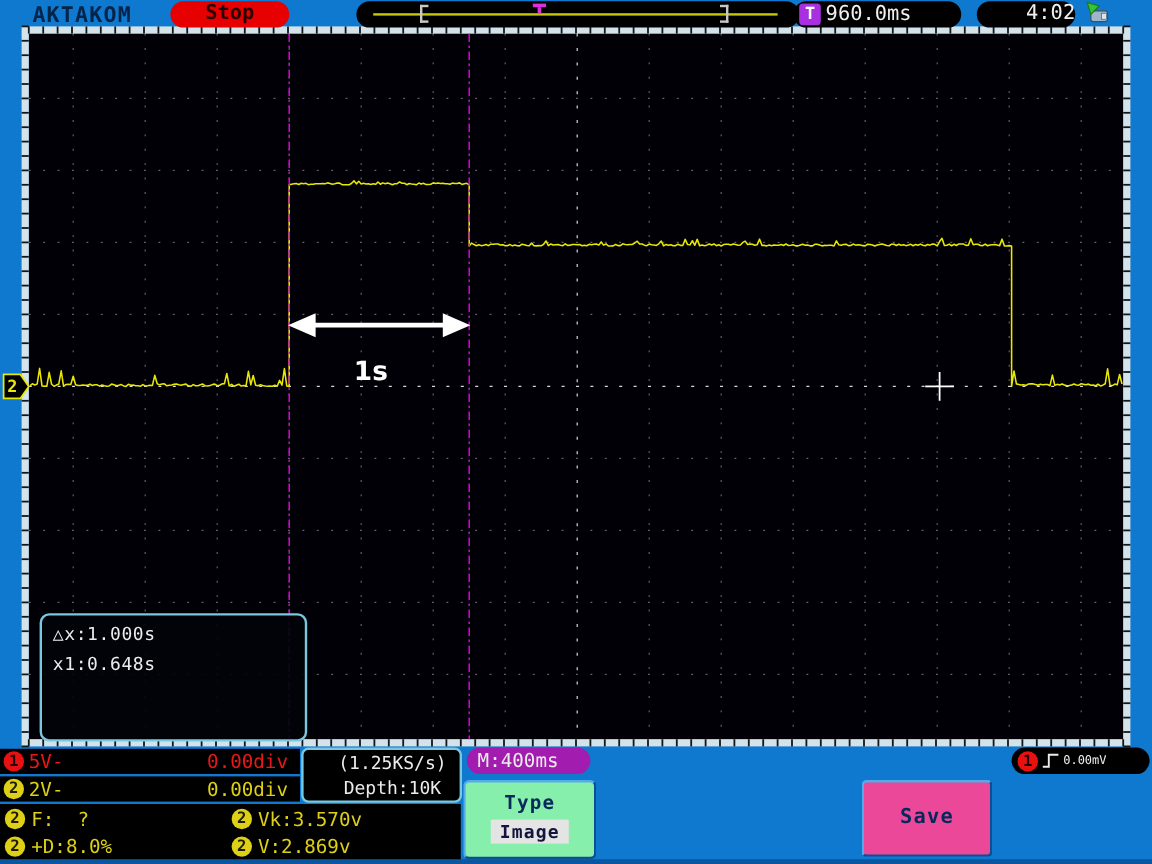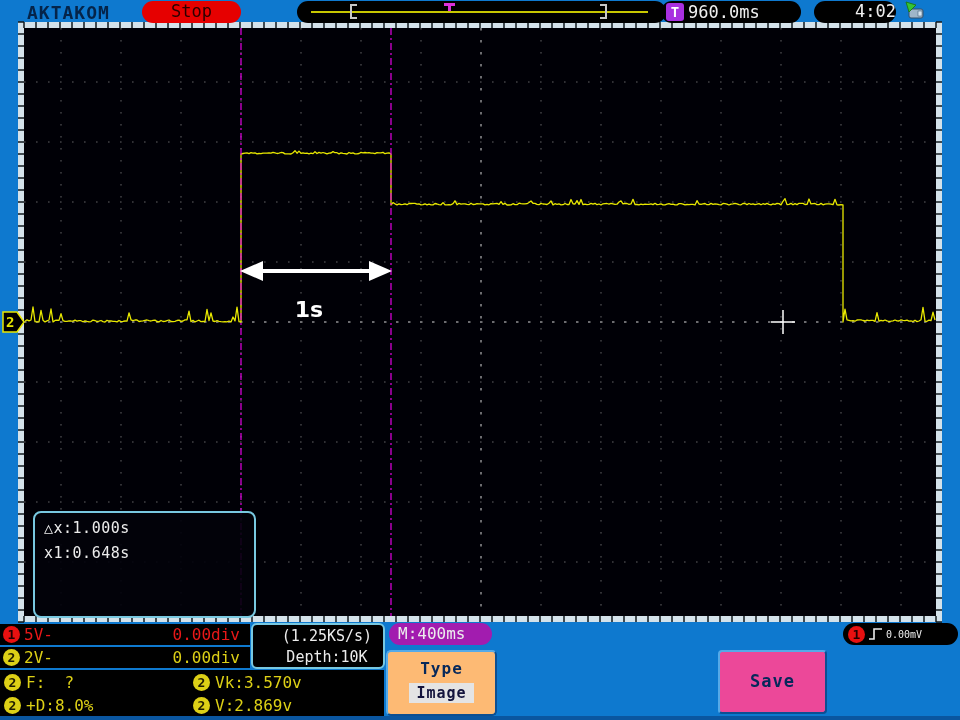--- a/index.html
+++ b/index.html
@@ -2,21 +2,21 @@
 <html><head>
 <meta charset="utf-8">
 <style>
   html,body{margin:0;padding:0;}
   body{width:960px;height:720px;position:relative;overflow:hidden;
        background:#0e79cf;font-family:"DejaVu Sans Mono",monospace;}
   .abs{position:absolute;}
   
   #brand{left:27px;top:2px;font-size:18px;font-weight:bold;color:#052449;letter-spacing:1px;}
   #stop-pill{left:142px;top:1px;width:99px;height:22px;background:#e60000;border-radius:11px;
-             color:#2a0000;font-size:17px;font-weight:normal;text-align:center;line-height:21px;}
+             color:#2a0000;font-size:17px;font-weight:bold;text-align:center;line-height:21px;}
   #memory-pill{left:297px;top:1px;width:369px;height:22px;background:#000;border-radius:11px;}
   .mem-line{left:14px;top:10px;width:337px;height:2px;background:#c8c800;}
   .bracket-l{left:53px;top:3px;width:7px;height:15px;box-sizing:border-box;
              border-left:2px solid #c8c8c8;border-top:2px solid #c8c8c8;border-bottom:2px solid #c8c8c8;}
   .bracket-r{left:303px;top:3px;width:7px;height:15px;box-sizing:border-box;
              border-right:2px solid #c8c8c8;border-top:2px solid #c8c8c8;border-bottom:2px solid #c8c8c8;}
   .tmark-h{left:147px;top:2px;width:11px;height:3px;background:#dc30dc;}
   .tmark-v{left:151px;top:5px;width:3px;height:5px;background:#dc30dc;}
   #trigtime-pill{left:661px;top:1px;width:140px;height:22px;background:#000;border-radius:11px;}
   .trig-t-icon{left:5px;top:2px;width:18px;height:18px;background:#a830e0;border-radius:3px;
@@ -58,21 +58,21 @@
               border:2px solid #78c8e0;border-radius:6px;color:#ececec;font-size:15px;text-align:center;}
   #sample-box div{line-height:20px;margin-top:1px;white-space:pre;margin-left:18px;}
   #m-pill{left:389px;top:623px;width:103px;height:22px;box-sizing:border-box;background:#a21caf;
           border-radius:11px;color:#ececec;font-size:16px;line-height:22px;padding-left:9px;}
   #trig-pill{left:843px;top:623px;width:115px;height:22px;box-sizing:border-box;background:#000;
              border-radius:11px;display:flex;align-items:center;gap:3px;padding:0 5px;}
   .trig-level{color:#ececec;font-size:10px;}
   #meas-strip{left:0;top:670px;width:384px;height:47px;background:#000;}
   .meas-item{position:absolute;display:flex;align-items:center;gap:5px;color:#ddd016;
              font-size:16px;white-space:pre;}
-  #type-button{left:386px;top:650px;width:111px;height:66px;box-sizing:border-box;background:#fdba74;
+  #type-button{left:386px;top:650px;width:111px;height:66px;box-sizing:border-box;background:#86efac;
                border:2px solid #55aae8;border-bottom-color:#0c4f92;border-right-color:#0c4f92;
                border-radius:5px;text-align:center;cursor:pointer;}
   .type-label{color:#06285a;font-weight:bold;font-size:16px;margin-top:7px;letter-spacing:1px;}
   .type-value{display:inline-block;background:#e4e4e4;color:#14143c;font-size:15px;font-weight:bold;
               padding:1px 7px;margin-top:5px;letter-spacing:1px;}
   #save-button{left:718px;top:650px;width:109px;height:64px;box-sizing:border-box;background:#ec4899;
                border:2px solid #55aae8;border-bottom-color:#0c4f92;border-right-color:#0c4f92;
                border-radius:4px;color:#06285a;font-weight:bold;font-size:17px;text-align:center;
                line-height:58px;letter-spacing:1px;cursor:pointer;}
   #bottom-strip{left:0;top:716px;width:960px;height:4px;background:#0a56a0;}

